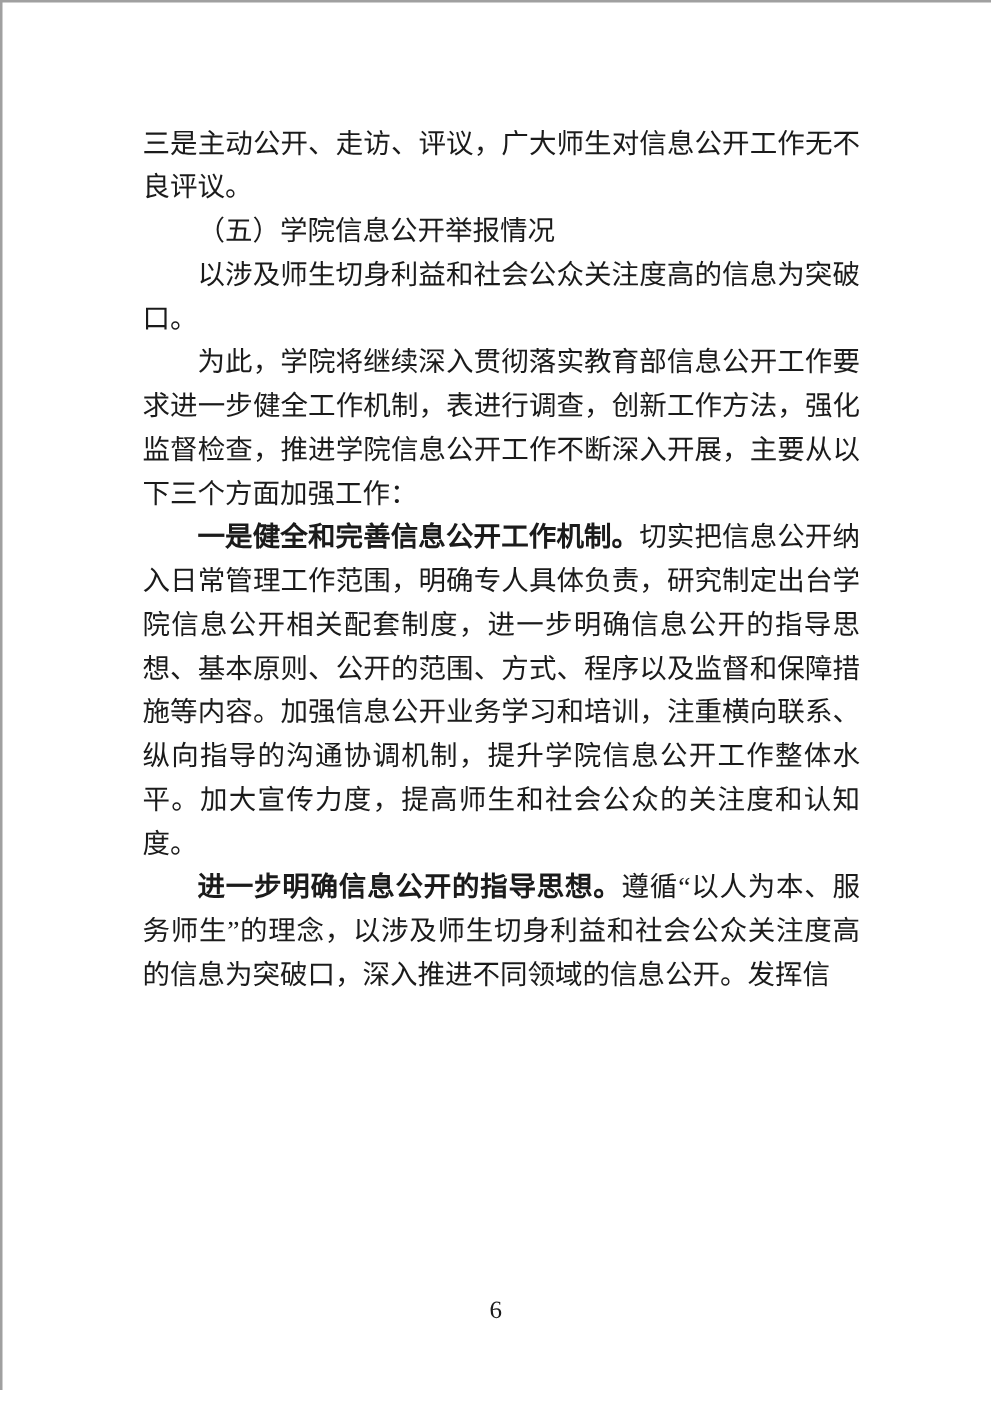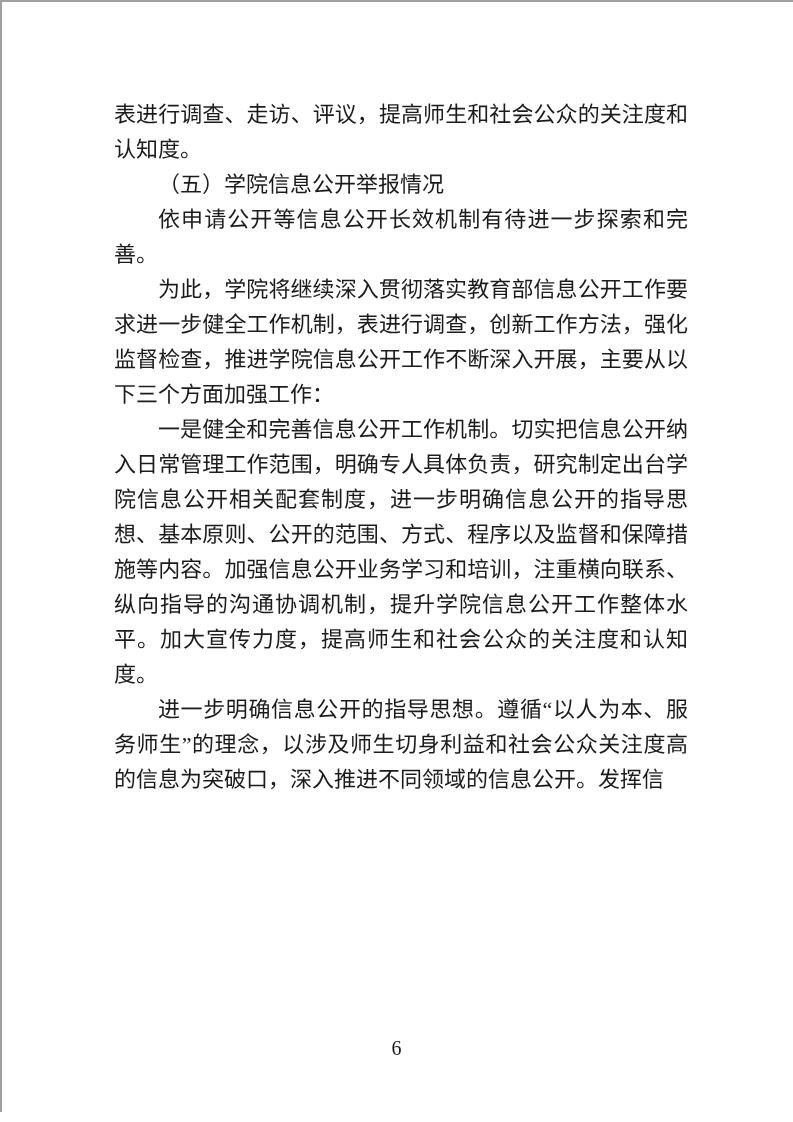--- a/index.html
+++ b/index.html
@@ -46,41 +46,41 @@
   .indent { text-indent: 2em; }
   .noindent { text-indent: 0; }
   .heading-kai {
     font-weight: 400;
   }
   .heading-hei {
     font-family: "Liberation Sans", "DejaVu Sans", sans-serif;
     font-weight: 700;
     font-size: 23px;
   }
-  .para strong { font-weight: 400; }
+  .para strong { font-weight: 700; }
   .page-number {
     position: absolute;
     left: 0; top: 1031px;
     width: 793px;
     text-align: center;
     font-size: 20px;
     line-height: 35px;
     color: #1b1b1b;
   }
 </style>
 </head>
 <body>
 
 <div class="page">
   <div class="scan-edge-top"></div>
   <div class="scan-edge-left"></div>
 
   <main class="content">
-      <p class="para body noindent">表进行调查、走访、评议，提高师生和社会公众的关注度和认知度。</p>
+      <p class="para body noindent">三是主动公开、走访、评议，广大师生对信息公开工作无不良评议。</p>
       <p class="para heading-kai indent">（五）学院信息公开举报情况</p>
-      <p class="para body indent">依申请公开等信息公开长效机制有待进一步探索和完善。</p>
+      <p class="para body indent">以涉及师生切身利益和社会公众关注度高的信息为突破口。</p>
       <p class="para body indent">为此，学院将继续深入贯彻落实教育部信息公开工作要求进一步健全工作机制，表进行调查，创新工作方法，强化监督检查，推进学院信息公开工作不断深入开展，主要从以下三个方面加强工作：</p>
       <p class="para body indent"><strong>一是健全和完善信息公开工作机制。</strong>切实把信息公开纳入日常管理工作范围，明确专人具体负责，研究制定出台学院信息公开相关配套制度，进一步明确信息公开的指导思想、基本原则、公开的范围、方式、程序以及监督和保障措施等内容。加强信息公开业务学习和培训，注重横向联系、纵向指导的沟通协调机制，提升学院信息公开工作整体水平。加大宣传力度，提高师生和社会公众的关注度和认知度。</p>
       <p class="para body indent"><strong>进一步明确信息公开的指导思想。</strong>遵循“以人为本、服务师生”的理念，以涉及师生切身利益和社会公众关注度高的信息为突破口，深入推进不同领域的信息公开。发挥信</p>
     </main>
 
   <div class="page-number">6</div>
 </div>
 
 </body></html>

